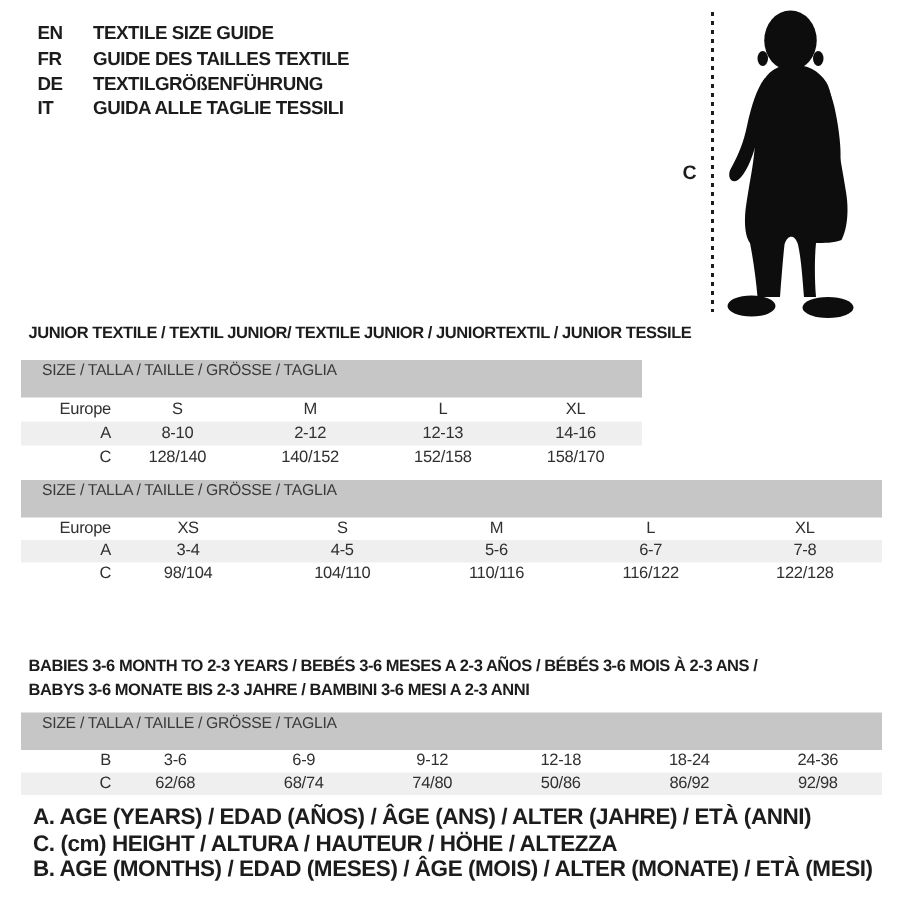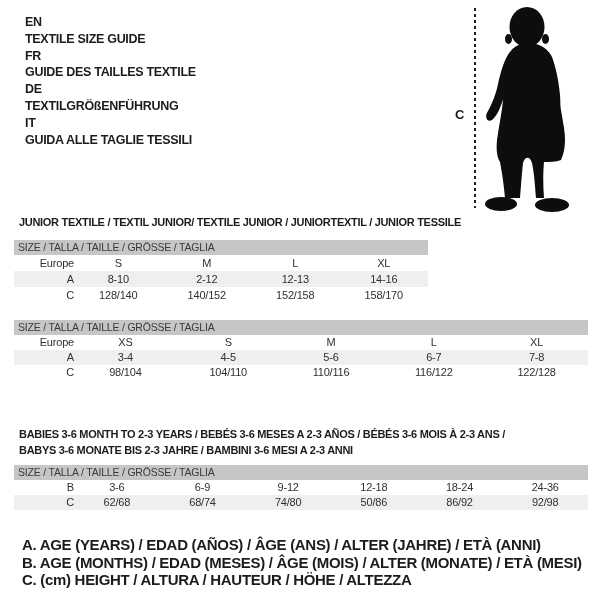--- a/index.html
+++ b/index.html
@@ -3,39 +3,39 @@
 <meta charset="utf-8">
 <style>
   html,body{margin:0;padding:0;}
   body{
     width:600px;height:600px;position:relative;overflow:hidden;
     background:#ffffff;color:#222;
     font-family:"Liberation Sans",sans-serif;
   }
   
   .lang-block{position:absolute;left:25px;top:14px;}
-  .lang-row{display:flex;line-height:16.8px;font-weight:bold;font-size:12.5px;letter-spacing:-0.3px;color:#1c1c1c;flex-direction:column;}
+  .lang-row{display:flex;line-height:16.8px;font-weight:bold;font-size:12.5px;letter-spacing:-0.3px;color:#1c1c1c;}
   .lang-code{width:37px;}
   
   .figure-svg{position:absolute;left:480px;top:0;width:120px;height:215px;}
   .dotted-line{position:absolute;left:474px;top:8px;width:2px;height:200px;
     background:repeating-linear-gradient(to bottom,#1c1c1c 0 3px,transparent 3px 6px);}
   .height-label{position:absolute;left:455px;top:107px;font-weight:bold;font-size:13px;color:#1c1c1c;}
   
   .section{position:absolute;left:14px;}
   #table-junior{top:215px;width:414px;}
   #table-children{top:320px;width:574px;}
   #table-babies{top:426px;width:574px;}
   .table-title{font-weight:bold;font-size:11px;line-height:15px;letter-spacing:-0.3px;
     padding-left:5px;color:#1c1c1c;white-space:nowrap;}
   #table-junior .table-title{margin-bottom:10px;}
   #table-children .table-title{margin-bottom:11px;}
-  #table-babies .table-title{line-height:16px;margin-bottom:7px;}
+  #table-babies .table-title{line-height:16px;margin-bottom:7px;margin-top:10px;}
   .sub-seg{font-size:8px;vertical-align:-3px;}
-  .size-header{height:15px;line-height:15px;font-size:10.5px;padding-left:4px;
+  .size-header{height:25px;line-height:15px;font-size:10.5px;padding-left:14px;
     color:#3a3a3a;letter-spacing:-0.2px;}
   .trow{display:flex;height:15px;line-height:15px;font-size:11px;letter-spacing:-0.2px;color:#303030;}
   #table-junior .trow{height:16px;line-height:16px;}
   .tlabel{width:60px;padding-left:6px;box-sizing:border-box;flex:none;text-align:right;}
   .tcell{flex:1;text-align:center;}
   
   .legend{position:absolute;left:22px;top:536px;}
   .legend-line{font-weight:bold;font-size:15px;line-height:17.5px;letter-spacing:-0.3px;
     color:#1c1c1c;white-space:nowrap;}
 </style>
@@ -178,15 +178,15 @@
       <span class="tcell">68/74</span>
       <span class="tcell">74/80</span>
       <span class="tcell">50/86</span>
       <span class="tcell">86/92</span>
       <span class="tcell">92/98</span>
     </div>
   </section>
 
 <div class="legend" id="legend">
     <div class="legend-line">A. AGE (YEARS) / EDAD (AÑOS) / ÂGE (ANS) / ALTER (JAHRE) / ETÀ (ANNI)</div>
+    <div class="legend-line">C. (cm) HEIGHT / ALTURA / HAUTEUR / HÖHE / ALTEZZA</div>
     <div class="legend-line">B. AGE (MONTHS) / EDAD (MESES) / ÂGE (MOIS) / ALTER (MONATE) / ETÀ (MESI)</div>
-    <div class="legend-line">C. (cm) HEIGHT / ALTURA / HAUTEUR / HÖHE / ALTEZZA</div>
   </div>
 
 </body></html>

